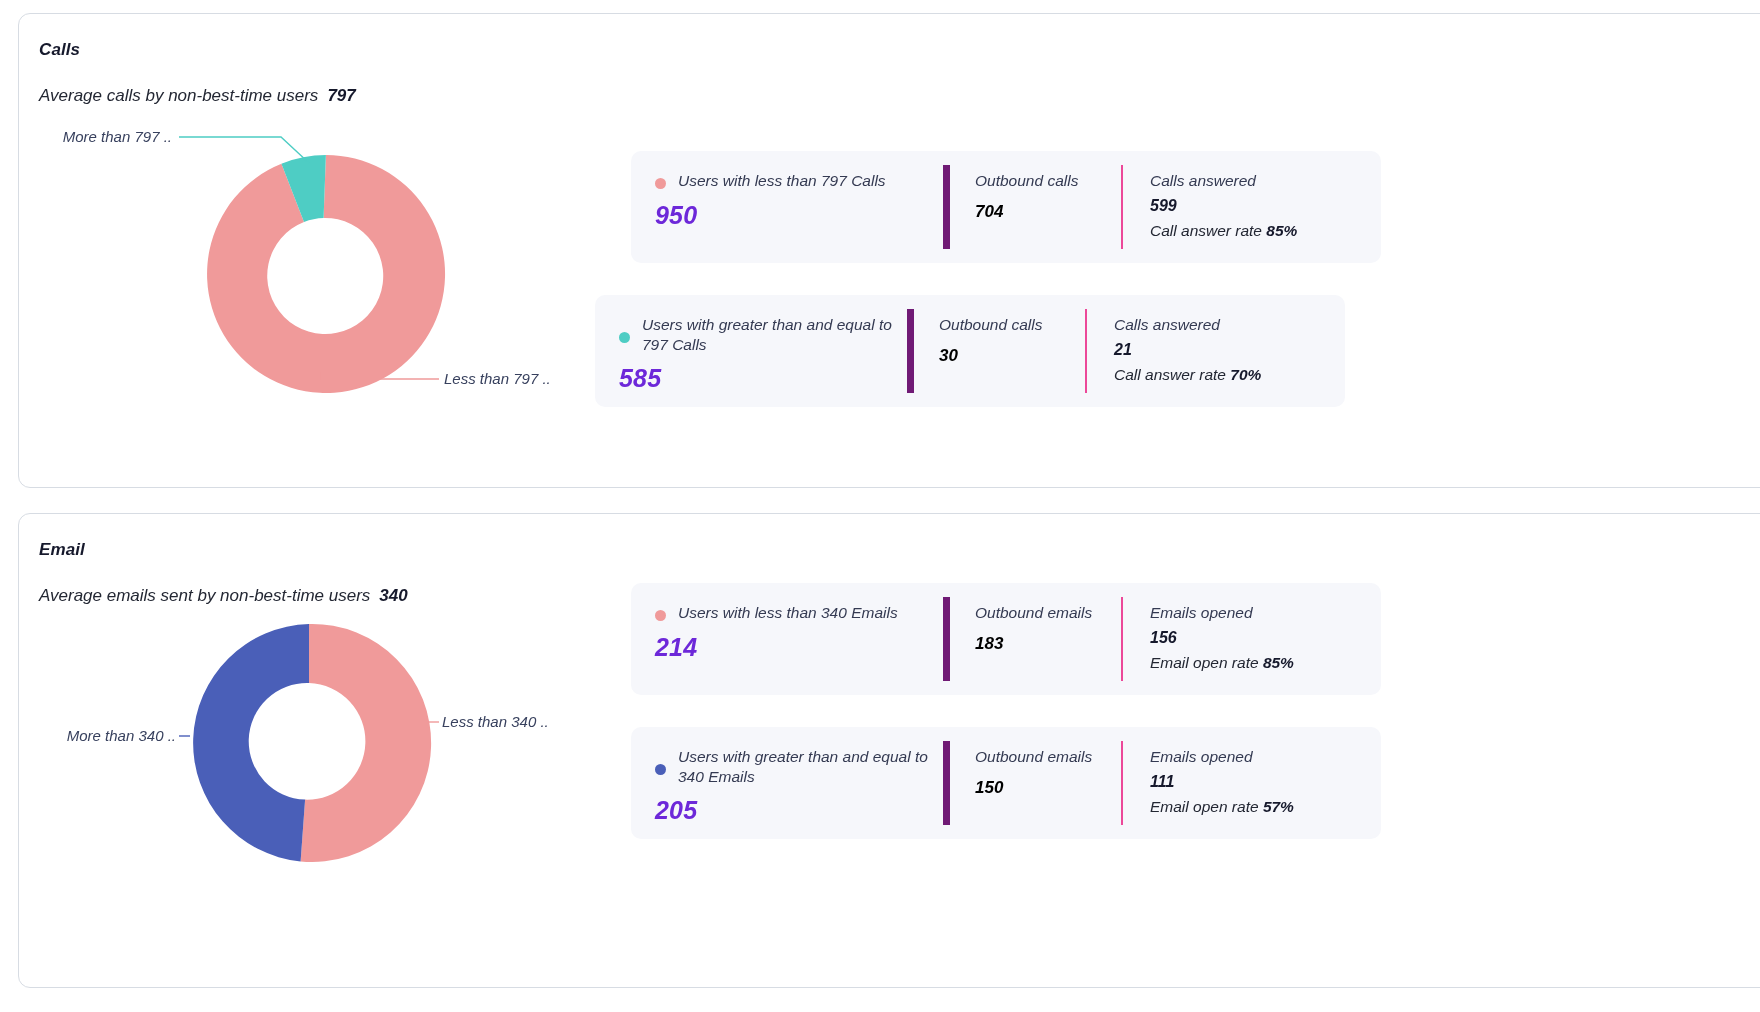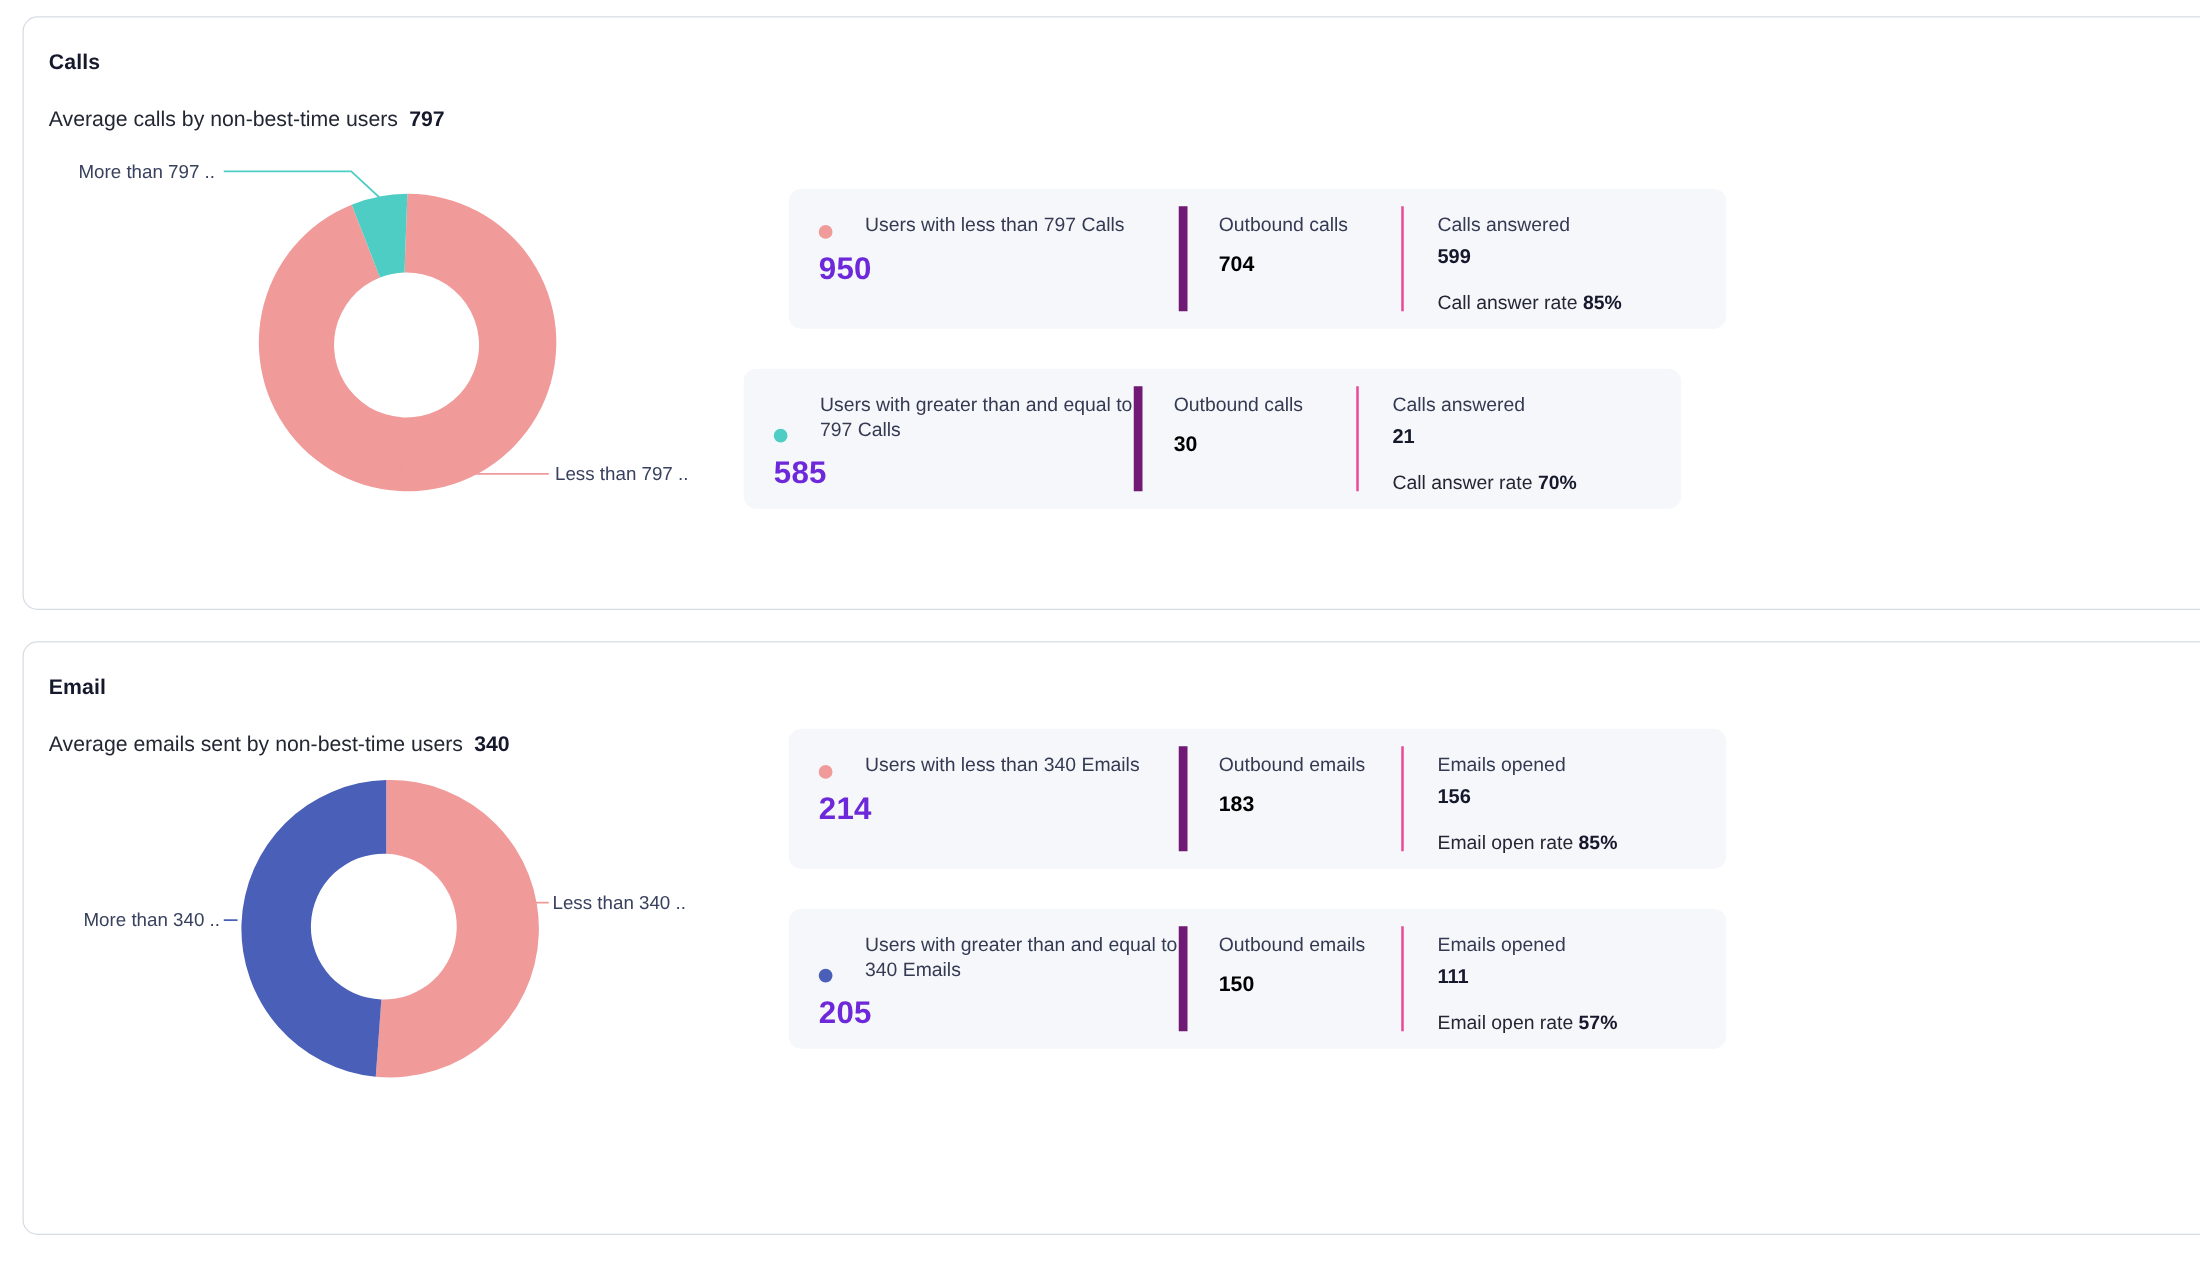--- a/index.html
+++ b/index.html
@@ -3,21 +3,21 @@
 <meta charset="utf-8">
 <style>
   * { box-sizing: border-box; }
   html, body {
     margin: 0; padding: 0;
     width: 1760px; height: 1012px;
     background: #ffffff;
     font-family: "Liberation Sans", sans-serif;
     overflow: hidden;
   }
-  .page { position: relative; width: 1760px; height: 1012px; background: #fff; }
+  .page { position: relative; width: 1760px; height: 1012px; background: #fff; font-style: italic; }
 
   
   .section-card {
     position: absolute;
     left: 18px;
     width: 1770px;              
     background: #ffffff;
     border: 1px solid #d7dce3;
     border-radius: 12px;
   }
@@ -73,21 +73,21 @@
   #calls-stat-1  { left: 612px; top: 137px; width: 750px; height: 112px; }
   #calls-stat-2  { left: 576px; top: 281px; width: 750px; height: 112px; }
   #emails-stat-1 { left: 612px; top: 69px;  width: 750px; height: 112px; }
   #emails-stat-2 { left: 612px; top: 213px; width: 750px; height: 112px; }
 
   .stat-col { position: relative; padding: 20px 0 0 0; }
   .stat-col-users  { width: 312px; padding-left: 24px; }
   .stat-col-out    { width: 178px; padding-left: 25px; border-left: 7px solid #701a75; margin: 14px 0; padding-top: 6px; }
   .stat-col-ans    { width: 260px; padding-left: 27px; border-left: 2px solid #ec4899; margin: 14px 0; padding-top: 6px; }
 
-  .legend-row { display: flex; align-items: flex-end; gap: 26px; }
+  .legend-row { display: flex; align-items: center; gap: 12px; }
   .legend-dot {
     width: 11px; height: 11px;
     border-radius: 50%;
     flex: 0 0 11px;
     margin-top: 5px;
   }
   .legend-text {
     font-size: 15.5px;
     color: #343a52;
     line-height: 1.27;
@@ -113,21 +113,21 @@
   }
   .stat-small {
     font-size: 16px;
     font-weight: 700;
     color: #16192c;
     margin-top: 6px;
   }
   .stat-rate {
     font-size: 15.5px;
     color: #232733;
-    margin-top: 19px;
+    margin-top: 7px;
   }
   .stat-rate b { color: #16192c; font-weight: 700; }
 </style>
 </head>
 <body>
 
 <div class="page">
 
   <div class="section-card" id="calls-section">
 

